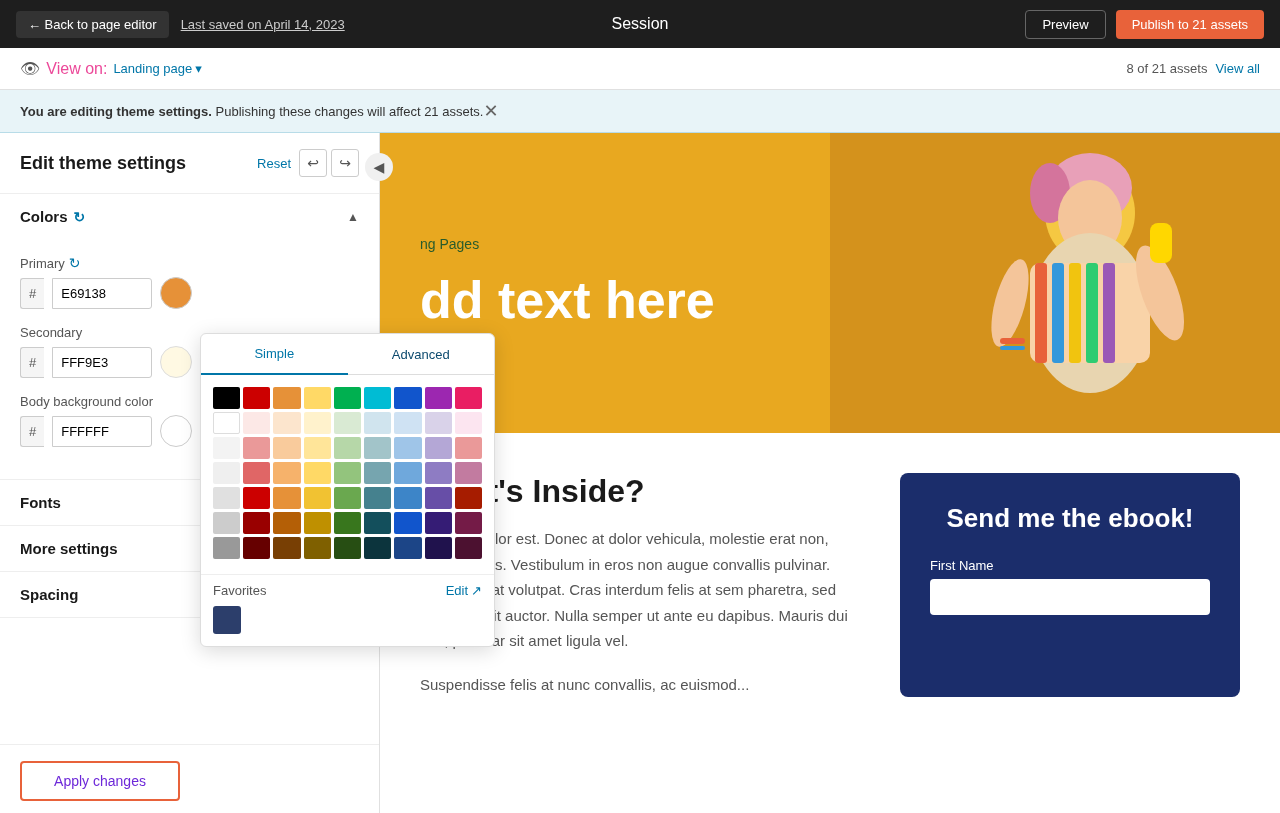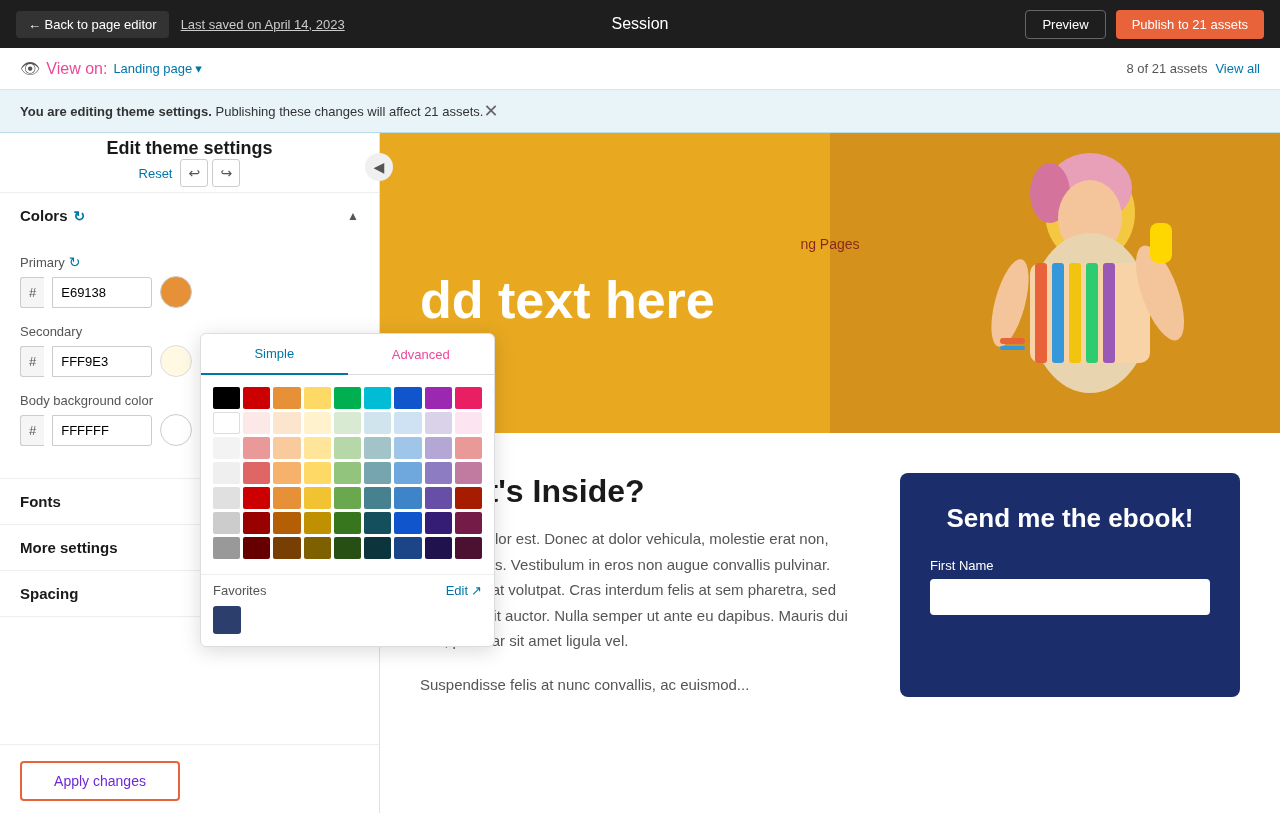--- a/index.html
+++ b/index.html
@@ -124,26 +124,25 @@
     .left-panel {
       width: 380px;
       background: #fff;
       border-right: 1px solid #e0e0e0;
       display: flex;
       flex-direction: column;
       position: relative;
       z-index: 50;
     }
     .panel-header {
-      padding: 5px 20px;
+      padding: 16px 20px;
       display: flex;
       align-items: center;
       justify-content: space-between;
       border-bottom: 1px solid #eee;
-      flex-direction: column;
     }
     .panel-title { font-size: 18px; font-weight: 600; color: #1a1a1a; }
     .panel-actions { display: flex; align-items: center; gap: 8px; }
     .reset-btn { color: #0076a8; background: none; border: none; cursor: pointer; font-size: 13px; }
     .undo-redo { display: flex; gap: 4px; }
     .undo-btn, .redo-btn {
       background: none;
       border: 1px solid #ccc;
       border-radius: 3px;
       width: 28px;
@@ -234,21 +233,21 @@
       border-bottom: 1px solid #ddd;
     }
     .picker-tab {
       flex: 1;
       padding: 12px;
       text-align: center;
       font-size: 13px;
       cursor: pointer;
       background: none;
       border: none;
-      color: #ec4899;
+      color: #0c4a6e;
     }
     .picker-tab.active {
       border-bottom: 2px solid #0076a8;
       color: #0076a8;
       font-weight: 500;
       margin-bottom: -1px;
     }
     .picker-colors-grid {
       padding: 12px;
     }
@@ -310,21 +309,21 @@
     .hero-section {
       background: #e8a820;
       height: 300px;
       display: flex;
       align-items: center;
       padding: 20px 40px;
       position: relative;
       overflow: hidden;
     }
     .hero-text-area { flex: 1; z-index: 2; }
-    .hero-subtitle { font-size: 14px; color: #7f1d1d; opacity: 0.9; margin-bottom: 20px; text-align: center; }
+    .hero-subtitle { font-size: 14px; color: #14532d; opacity: 0.9; margin-bottom: 20px; }
     .hero-title { font-size: 52px; font-weight: 700; color: #fff; line-height: 1.1; }
     .hero-image {
       position: absolute;
       right: 0;
       top: 0;
       bottom: 0;
       width: 450px;
       background: linear-gradient(135deg, #e8a820 0%, #c8871a 100%);
       overflow: hidden;
     }

